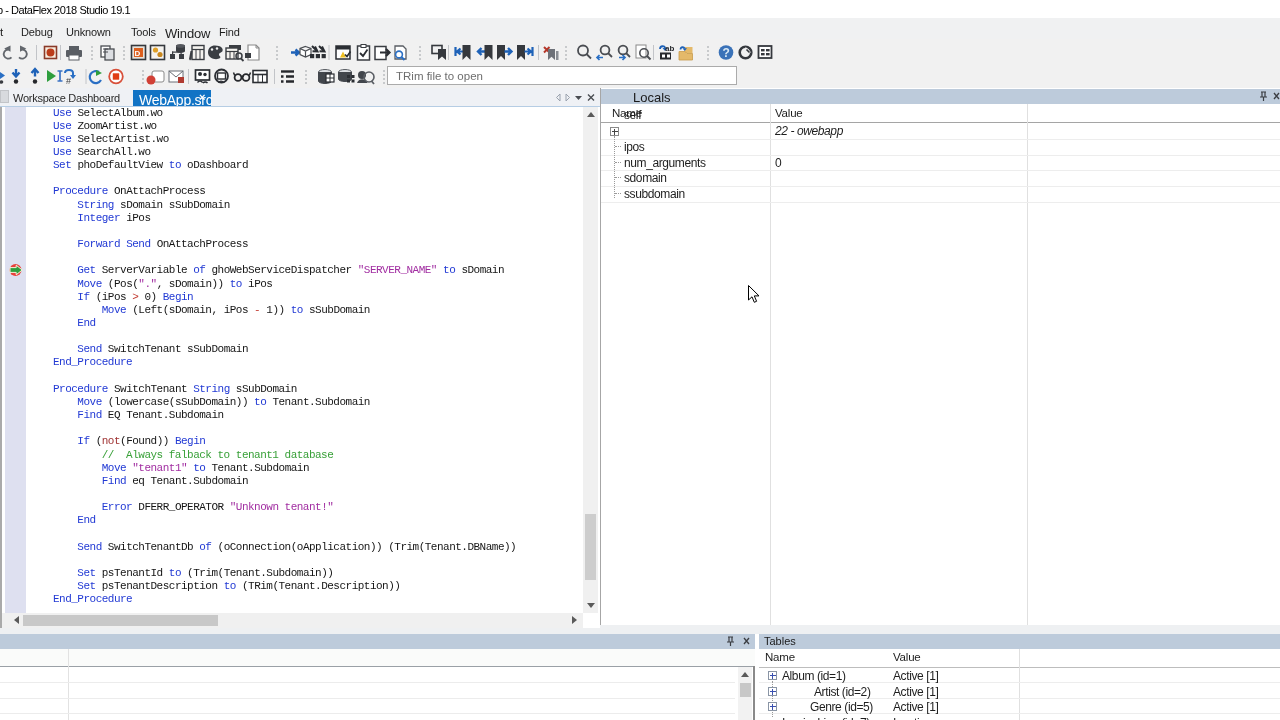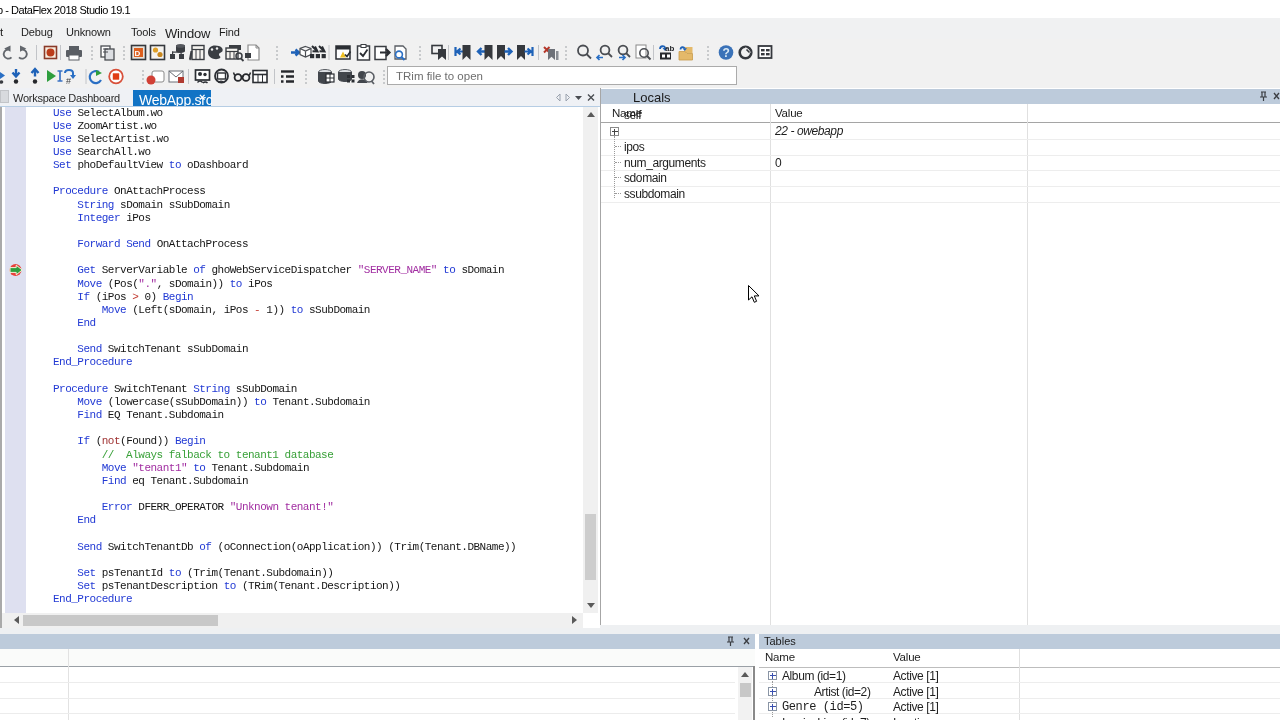--- a/index.html
+++ b/index.html
@@ -453,21 +453,21 @@
 
     <div class="abs" style="left:768px;top:687px;width:9px;height:9px;border:1px solid #8a95a5;background:#fff;"></div>
     <div class="abs" style="left:769.5px;top:691px;width:6px;height:1px;background:#3a50b0;"></div>
     <div class="abs" style="left:772px;top:688.5px;width:1px;height:6px;background:#3a50b0;"></div>
     <div class="abs" style="left:782px;top:685px;margin-left:32px;">Artist (id=2)</div>
     <div class="abs" style="left:893px;top:685px;">Active [1]</div>
 
     <div class="abs" style="left:768px;top:702px;width:9px;height:9px;border:1px solid #8a95a5;background:#fff;"></div>
     <div class="abs" style="left:769.5px;top:706px;width:6px;height:1px;background:#3a50b0;"></div>
     <div class="abs" style="left:772px;top:703.5px;width:1px;height:6px;background:#3a50b0;"></div>
-    <div class="abs" style="left:782px;top:700px;font-family:Liberation Mono, monospace;">Genre (id=5)</div>
+    <div class="abs" style="left:810px;top:700px;">Genre (id=5)</div>
     <div class="abs" style="left:893px;top:700px;">Active [1]</div>
 
     <div class="abs" style="left:782px;top:716px;">InvoiceLine (id=7)</div>
     <div class="abs" style="left:893px;top:716px;">Inactive</div>
   </div>
 
   <svg class="abs" style="left:747px;top:285px;" width="14" height="20" viewBox="0 0 14 20">
     <path d="M1.5 0.5 L1.5 15 L5 11.8 L7.3 17.3 L9.6 16.3 L7.3 10.9 L12 10.9 Z" fill="#fff" stroke="#000" stroke-width="1"></path>
   </svg>
 

